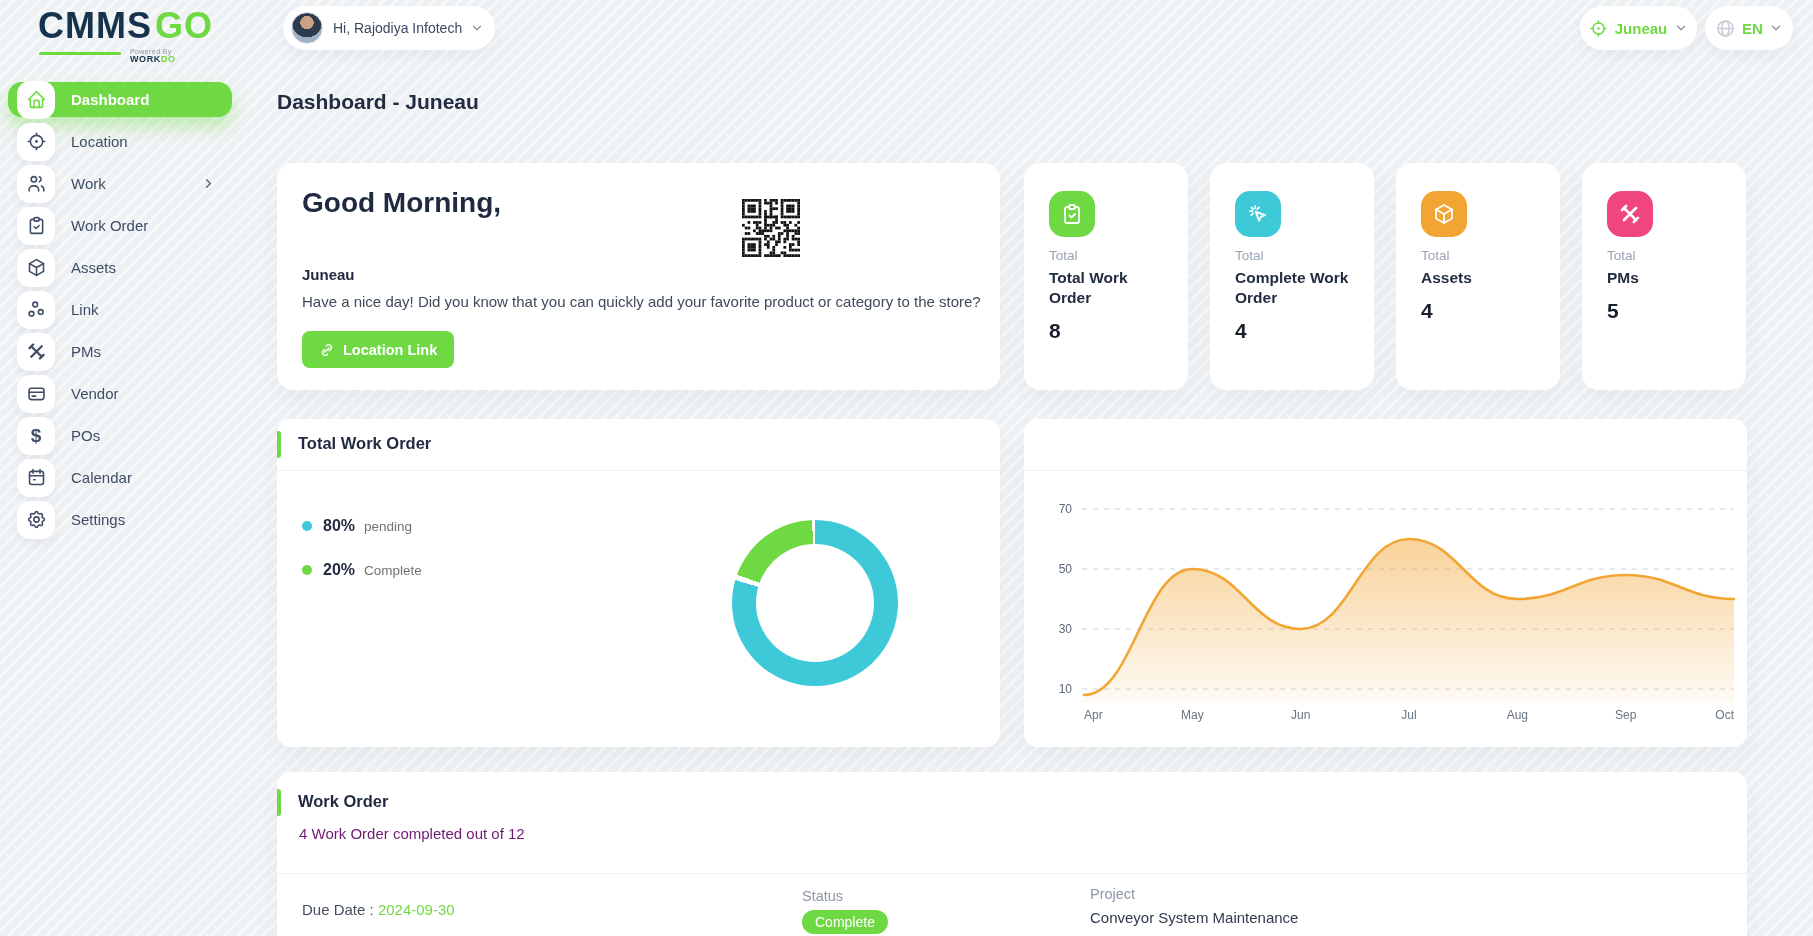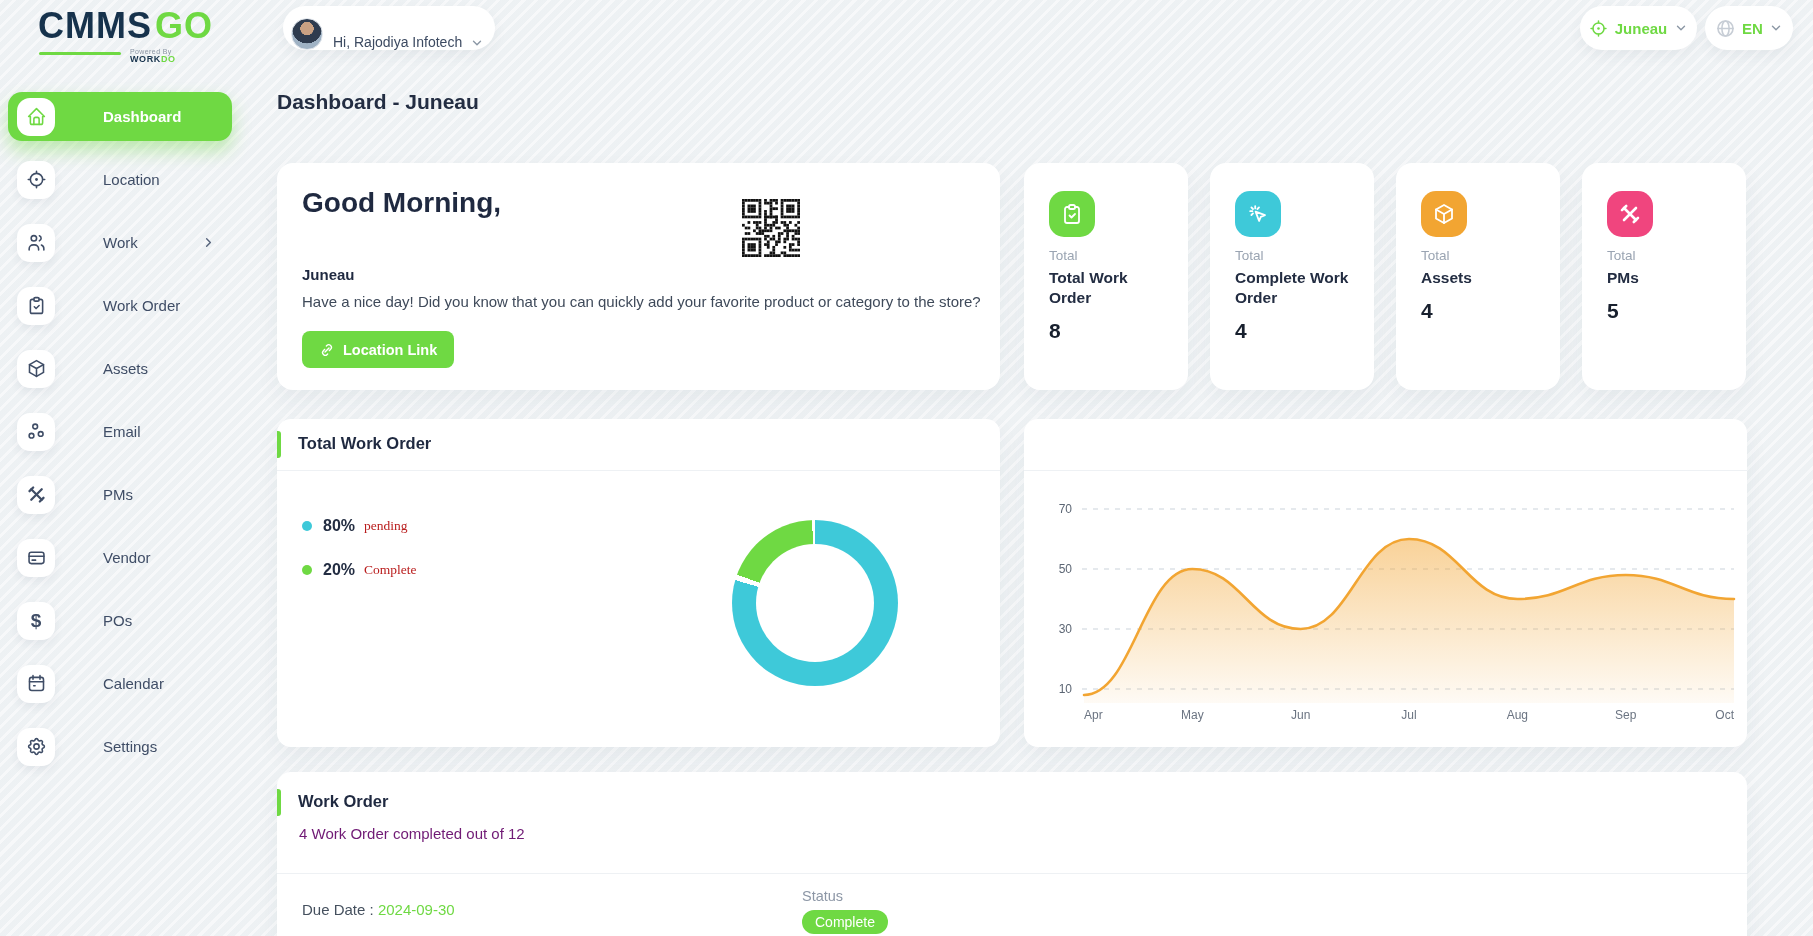--- a/index.html
+++ b/index.html
@@ -13,34 +13,34 @@
   .logo{position:absolute;left:38px;top:8px;line-height:1;}
   .logo .big{font-size:36px;font-weight:800;letter-spacing:1px;color:#16324c;}
   .logo .big .go{color:#6fd943;margin-left:3px;}
   .logo-sub{position:relative;margin-top:4px;height:10px;}
   .logo-line{position:absolute;left:1px;top:4px;width:82px;height:3px;border-radius:2px;background:#6fd943;}
   .powered{position:absolute;left:92px;top:0;font-size:7px;color:#8a94a3;letter-spacing:.4px;}
   .powered b{font-size:9px;color:#16324c;letter-spacing:.6px;}
   .powered b .do{color:#6fd943;}
   .pill{position:absolute;top:6px;height:44px;background:#fff;border-radius:22px;
         box-shadow:0 6px 14px rgba(45,62,88,.06);display:flex;align-items:center;cursor:pointer;}
-  .userchip{left:283px;width:212px;align-items:flex-end;}
+  .userchip{left:283px;width:212px;}
   .avatar{width:30px;height:30px;border-radius:50%;margin:0 10px 0 8px;overflow:hidden;flex:0 0 auto;
           background:radial-gradient(circle at 50% 32%,#c9a183 0 26%,#2e3b4e 27% 58%,#9fb2c4 59% 100%);
           border:1px solid #e3e8ee;}
   .chip-name{font-size:14px;color:#3c4a61;}
   .chev{width:14px;height:14px;color:#8b97a5;margin-left:8px;flex:0 0 auto;}
   .pill-loc{left:1580px;width:117px;justify-content:center;gap:7px;}
   .pill-lang{left:1705px;width:88px;justify-content:center;gap:6px;}
   .pill-green-label{font-size:15px;font-weight:600;color:#6fd943;}
   .ic{display:block;}
   
   .sidebar{position:absolute;left:0;top:78px;width:237px;}
-  .side-item{position:relative;display:flex;align-items:center;height:49px;margin:14px 5px 7px 8px;
-             border-radius:14px;cursor:pointer;gap:32px;}
+  .side-item{position:relative;display:flex;align-items:center;height:35px;margin:4px 5px 7px 8px;
+             border-radius:14px;cursor:pointer;}
   .tile{width:38px;height:38px;border-radius:13px;background:#fff;margin-left:9px;
         box-shadow:0 4px 10px rgba(45,62,88,.07);display:flex;align-items:center;justify-content:center;
         color:#3f4d66;flex:0 0 auto;}
   .side-label{margin-left:16px;font-size:15px;color:#3f4d66;font-weight:500;}
   .side-item.active{background:#6fd943;box-shadow:0 10px 18px rgba(111,217,67,.38);}
   .side-item.active .tile{color:#6fd943;box-shadow:none;}
   .side-item.active .side-label{color:#fff;font-weight:700;}
   .side-chevron{position:absolute;right:16px;width:15px;height:15px;color:#55627a;}
   .dollar-glyph{font-size:19px;font-weight:600;color:#3f4d66;line-height:1;}
   
@@ -63,21 +63,21 @@
   .stat-value{margin-top:11px;font-size:21px;font-weight:700;color:#18202e;}
   
   .chart-card{top:419px;width:723px;height:328px;border-radius:14px;}
   .card-head{position:relative;height:51px;}
   .accent{position:absolute;left:0;top:12px;width:4px;height:27px;background:#6fd943;border-radius:0 3px 3px 0;}
   .card-title{position:absolute;left:21px;top:15px;font-size:16.5px;font-weight:700;color:#1f2940;}
   .head-divider{position:absolute;left:0;top:51px;width:100%;height:1px;background:#eef1f4;}
   .legend-row{position:absolute;left:25px;display:flex;align-items:center;}
   .legend-dot{width:10px;height:10px;border-radius:50%;flex:0 0 auto;}
   .legend-pct{margin-left:11px;font-size:16px;font-weight:700;color:#232d42;}
-  .legend-label{margin-left:9px;font-size:13.5px;color:#b91c1c;font-family:Liberation Serif, serif;}
+  .legend-label{margin-left:9px;font-size:13.5px;color:#737373;}
   .donut{position:absolute;left:455px;top:101px;width:166px;height:166px;border-radius:50%;}
   .donut::after{content:"";position:absolute;left:24px;top:24px;width:118px;height:118px;border-radius:50%;background:#fff;}
   .areachart{position:absolute;left:12px;top:62px;}
   .ytick{font-size:12px;fill:#5c6674;font-family:"Liberation Sans","DejaVu Sans",sans-serif;}
   .xtick{font-size:12px;fill:#6b7482;font-family:"Liberation Sans","DejaVu Sans",sans-serif;}
   
   .wocard{left:277px;top:772px;width:1470px;height:210px;border-radius:14px;}
   .wocard .summary{position:absolute;left:22px;top:53px;font-size:15px;color:#701a75;}
   .wo-divider{position:absolute;left:0;top:101px;width:100%;height:1px;background:#eef1f4;}
   .duedate{position:absolute;left:25px;top:129px;font-size:15px;color:#45505e;}
@@ -188,21 +188,21 @@
       <span class="side-label">Assets</span>
     </div>
     <div class="side-item">
       <span class="tile">
           <svg class="ic" width="21" height="21" viewBox="0 0 24 24" fill="none" stroke="currentColor" stroke-width="1.8">
             <circle cx="10.5" cy="6.3" r="2.7"></circle>
             <circle cx="6.3" cy="16.8" r="2.7"></circle>
             <circle cx="16.8" cy="14.8" r="2.7"></circle>
           </svg>
         </span>
-      <span class="side-label">Email</span>
+      <span class="side-label">Link</span>
     </div>
     <div class="side-item">
       <span class="tile">
           <svg class="ic" width="21" height="21" viewBox="0 0 24 24" fill="none" stroke="currentColor" stroke-width="2.6" stroke-linecap="round">
             <path d="M6 6l12 12"></path>
             <path d="M18 6L6 18"></path>
             <path d="M4 8.2L8.2 4"></path>
             <path d="M15.8 20l4.2-4.2"></path>
           </svg>
         </span>
@@ -600,15 +600,19 @@
       <span class="accent" style="top:17px"></span>
       <span class="card-title" style="top:20px">Work Order</span>
     </div>
     <div class="summary">4 Work Order completed out of 12</div>
     <div class="wo-divider"></div>
     <div class="duedate"><span>Due Date : </span><span class="green">2024-09-30</span></div>
     <div class="status-col">
       <div class="col-label">Status</div>
       <span class="badge">Complete</span>
     </div>
+    <div class="project-col">
+      <div class="col-label">Project</div>
+      <div class="project-val">Conveyor System Maintenance</div>
+    </div>
   </section>
 
 </div>
 
 </body></html>

